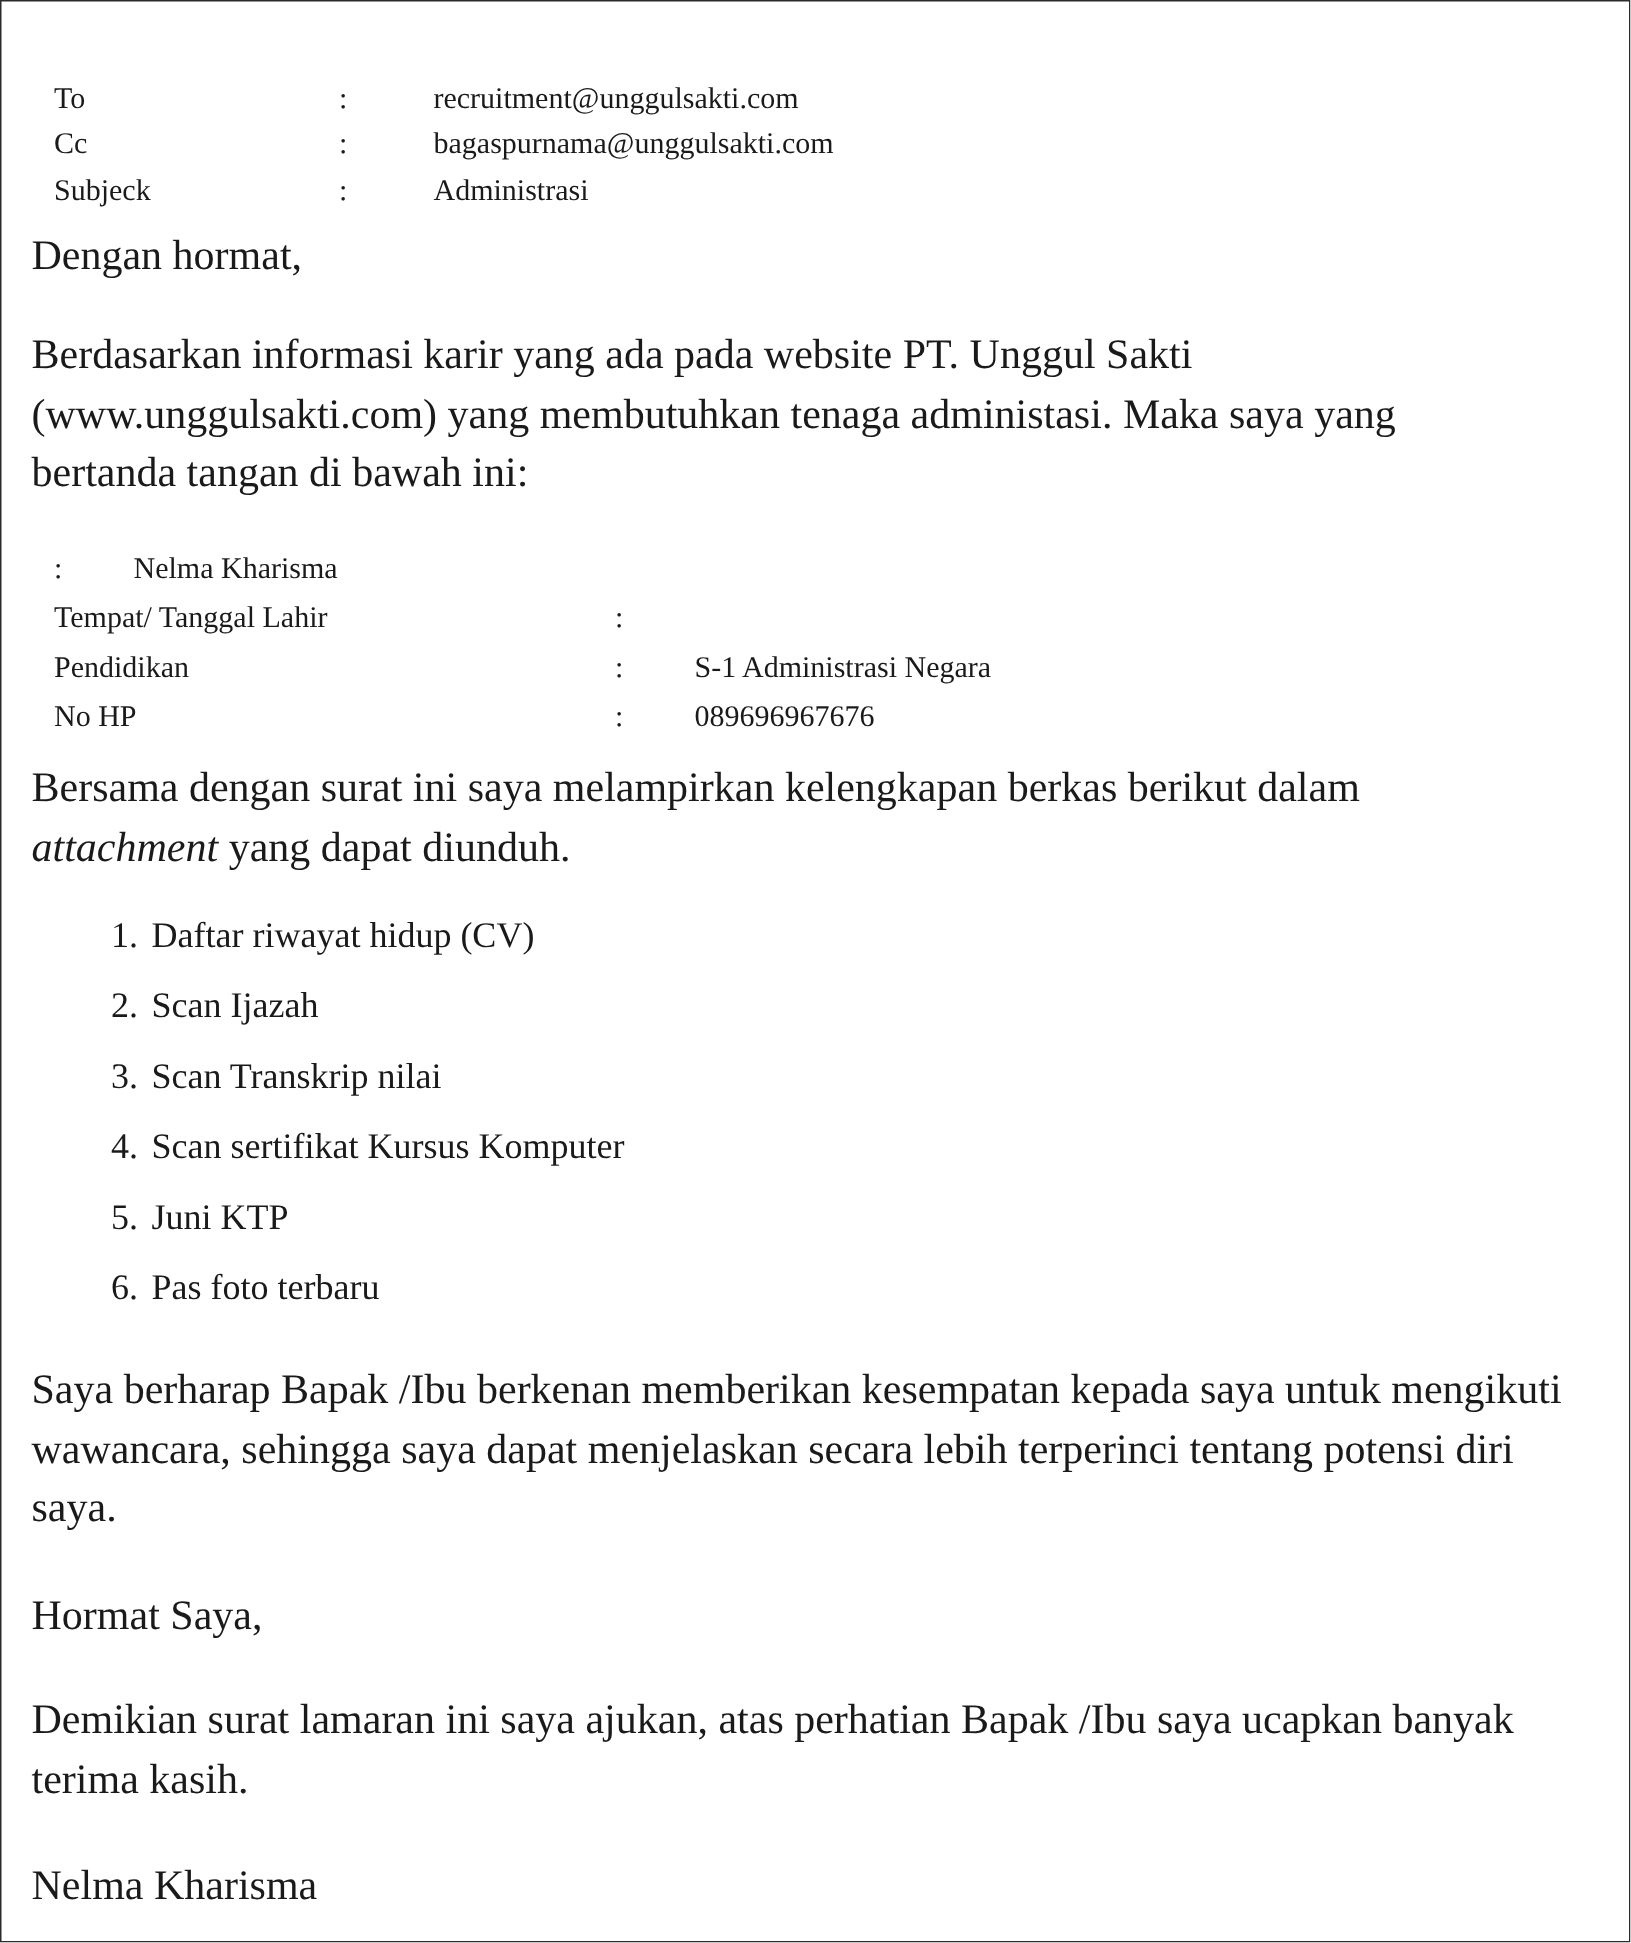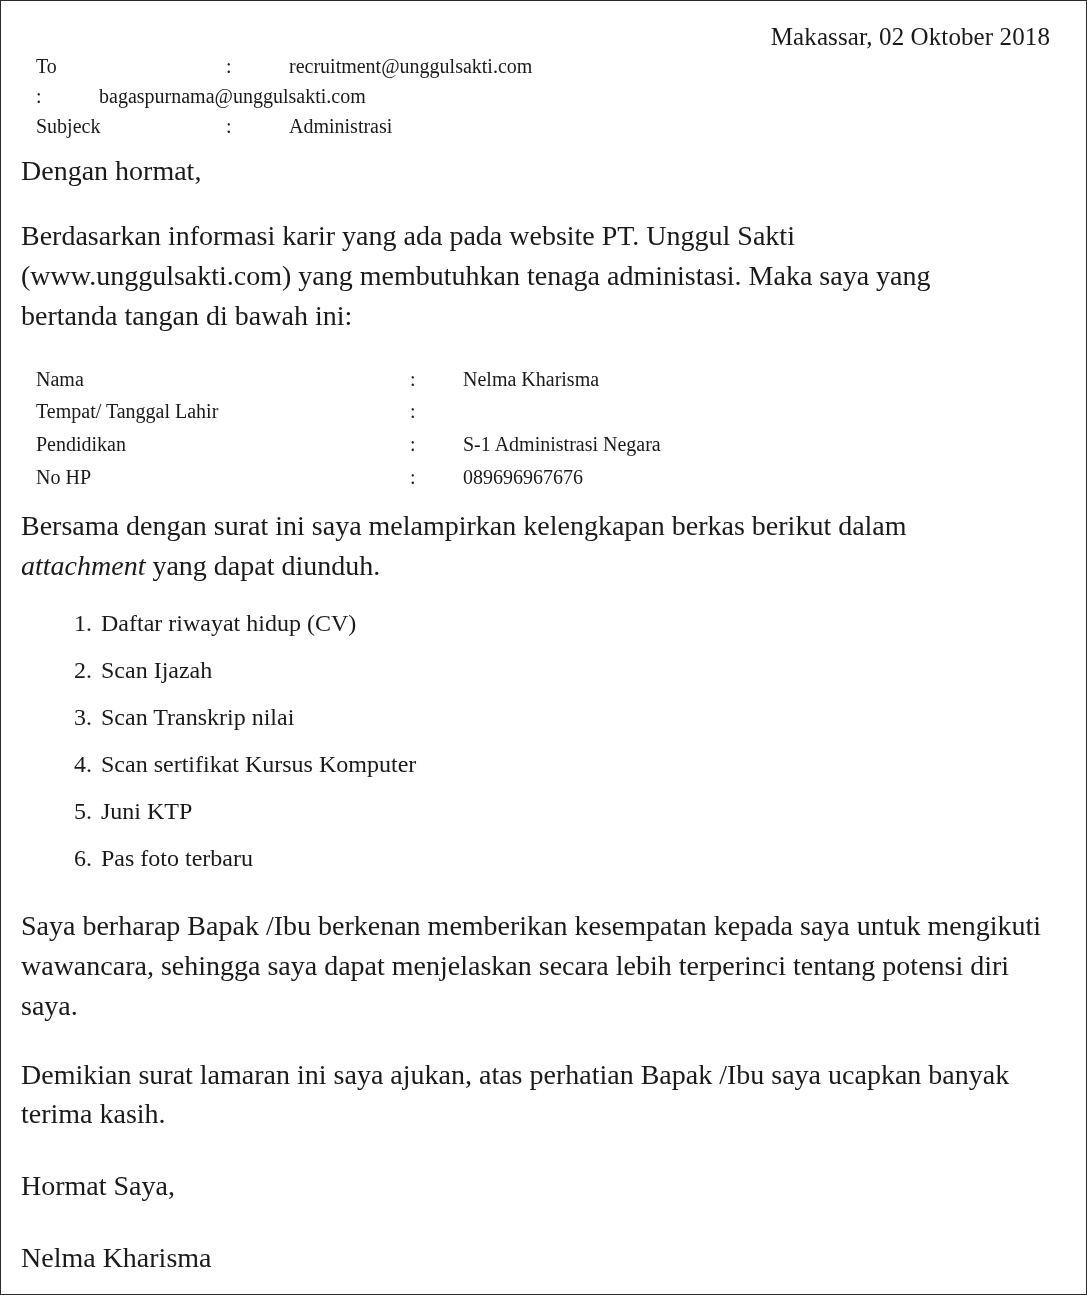--- a/index.html
+++ b/index.html
@@ -26,20 +26,21 @@
   .date-line {
     text-align: right;
     font-size: 25px;
     line-height: 1.1;
     padding-right: 6px;
     letter-spacing: 0.1px;
   }
 
   
   .header-block {
+    margin-top: 28px;
     margin-left: 17px;
   }
   .kv-row {
     display: flex;
     align-items: baseline;
     font-size: 20px;
     line-height: 1.52;
     white-space: nowrap;
   }
   .kv-row .k {
@@ -128,46 +129,45 @@
   .signature {
     margin-top: 32px;
   }
 </style>
 </head>
 <body>
 
 <div class="page">
   <div class="inner">
 
-    <div class="date-line">Makassar, 02 Oktober 2018</div>
 
     <div class="header-block">
       <div class="kv-row">
         <span class="k">To</span>
         <span class="sep">:</span>
         <span class="v">recruitment@unggulsakti.com</span>
       </div>
       <div class="kv-row">
+        <span class="k">Cc</span>
         <span class="sep">:</span>
         <span class="v">bagaspurnama@unggulsakti.com</span>
       </div>
       <div class="kv-row">
         <span class="k">Subjeck</span>
         <span class="sep">:</span>
         <span class="v">Administrasi</span>
       </div>
     </div>
 
     <div class="body-text salutation">Dengan hormat,</div>
 
     <div class="body-text para-intro">Berdasarkan informasi karir yang ada pada website PT. Unggul Sakti (www.unggulsakti.com) yang membutuhkan tenaga administasi. Maka saya yang bertanda tangan di bawah ini:</div>
 
     <div class="details-block">
       <div class="kv-row">
-        <span class="k">Nama</span>
         <span class="sep">:</span>
         <span class="v">Nelma Kharisma</span>
       </div>
       <div class="kv-row">
         <span class="k">Tempat/ Tanggal Lahir</span>
         <span class="sep">:</span>
       </div>
       <div class="kv-row">
         <span class="k">Pendidikan</span>
         <span class="sep">:</span>
@@ -206,20 +206,20 @@
         <span class="txt">Juni KTP</span>
       </li>
       <li>
         <span class="num">6.</span>
         <span class="txt">Pas foto terbaru</span>
       </li>
     </ol>
 
     <div class="body-text para-closing-1">Saya berharap Bapak /Ibu berkenan memberikan kesempatan kepada saya untuk mengikuti wawancara, sehingga saya dapat menjelaskan secara lebih terperinci tentang potensi diri saya.</div>
 
+    <div class="body-text sign-off">Hormat Saya,</div>
+
     <div class="body-text para-closing-2">Demikian surat lamaran ini saya ajukan, atas perhatian Bapak /Ibu saya ucapkan banyak terima kasih.</div>
-
-    <div class="body-text sign-off">Hormat Saya,</div>
 
     <div class="body-text signature">Nelma Kharisma</div>
 
   </div>
 </div>
 
 </body></html>

